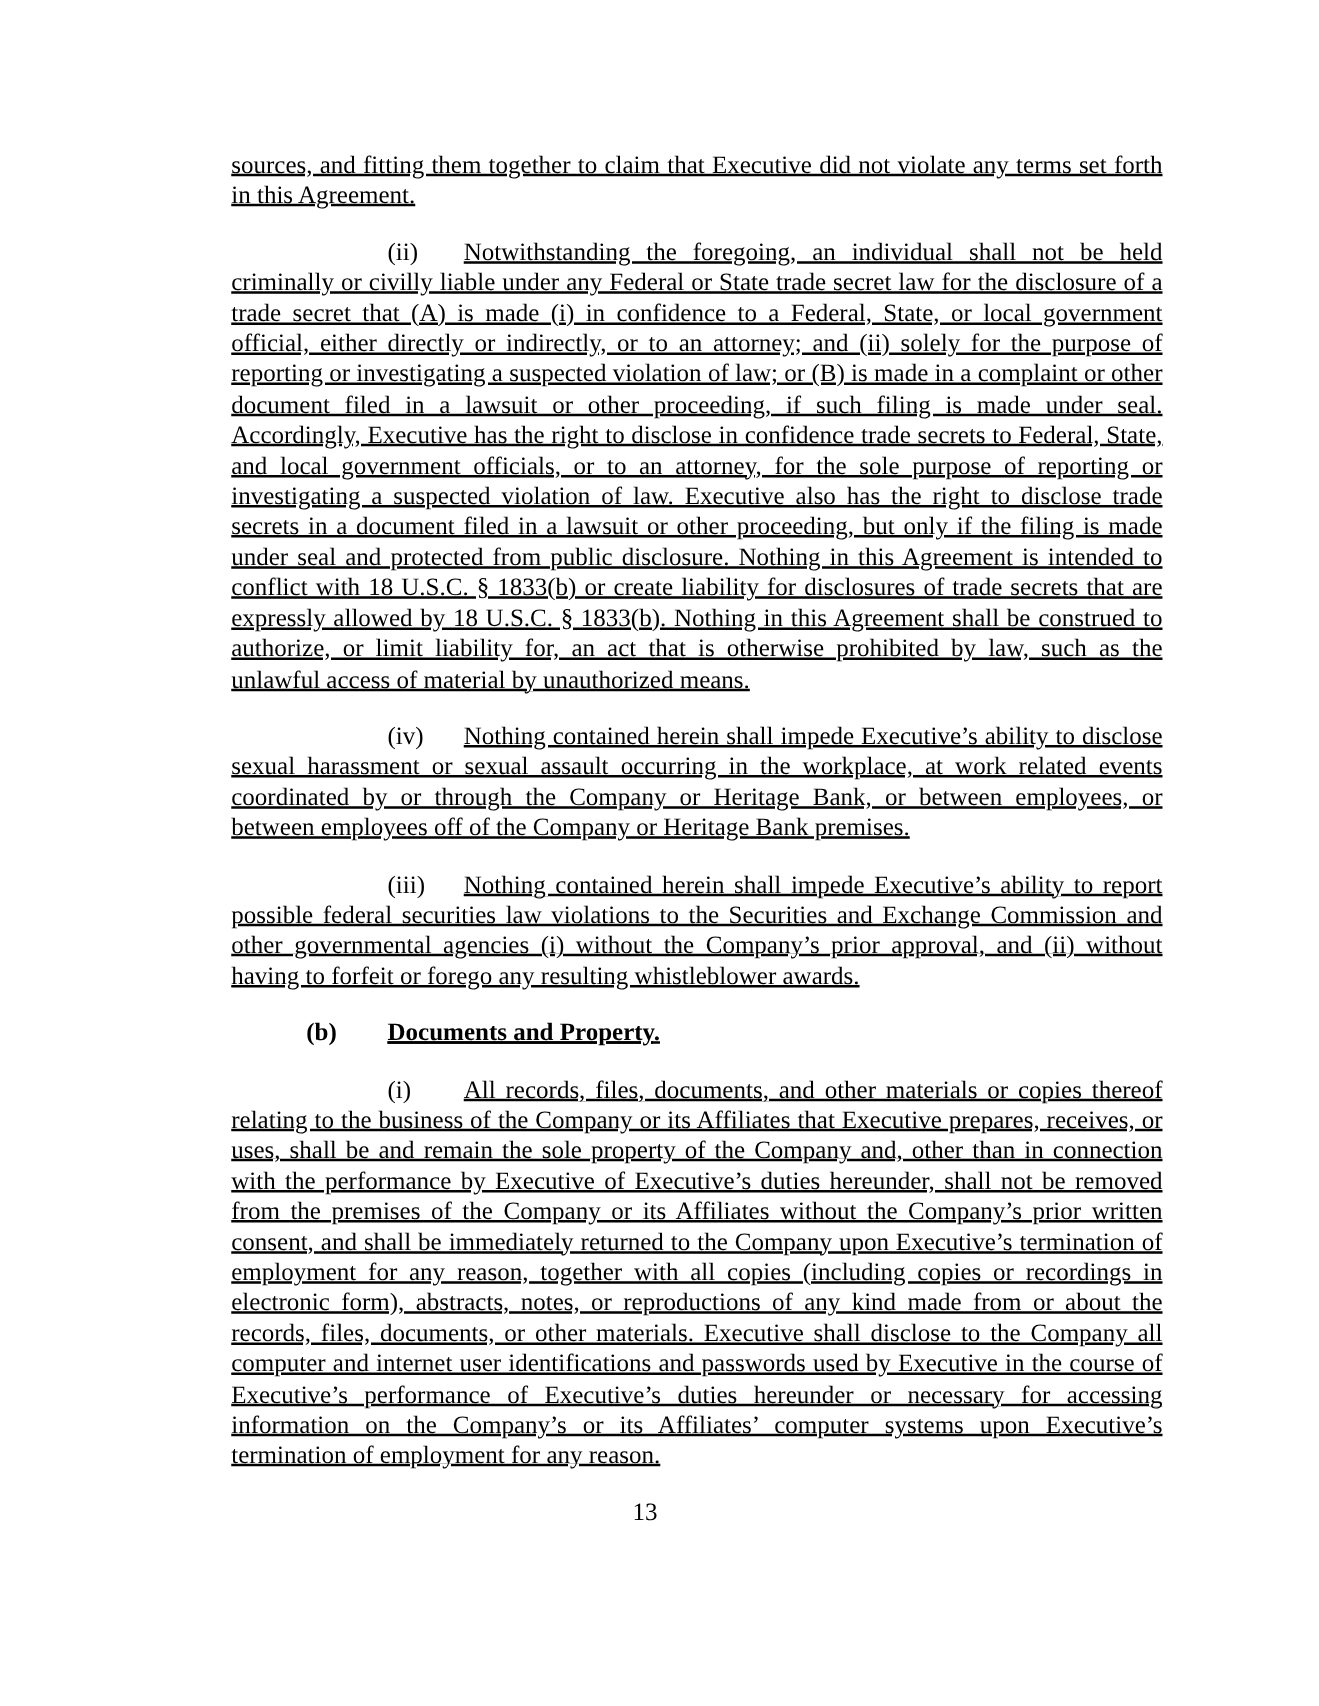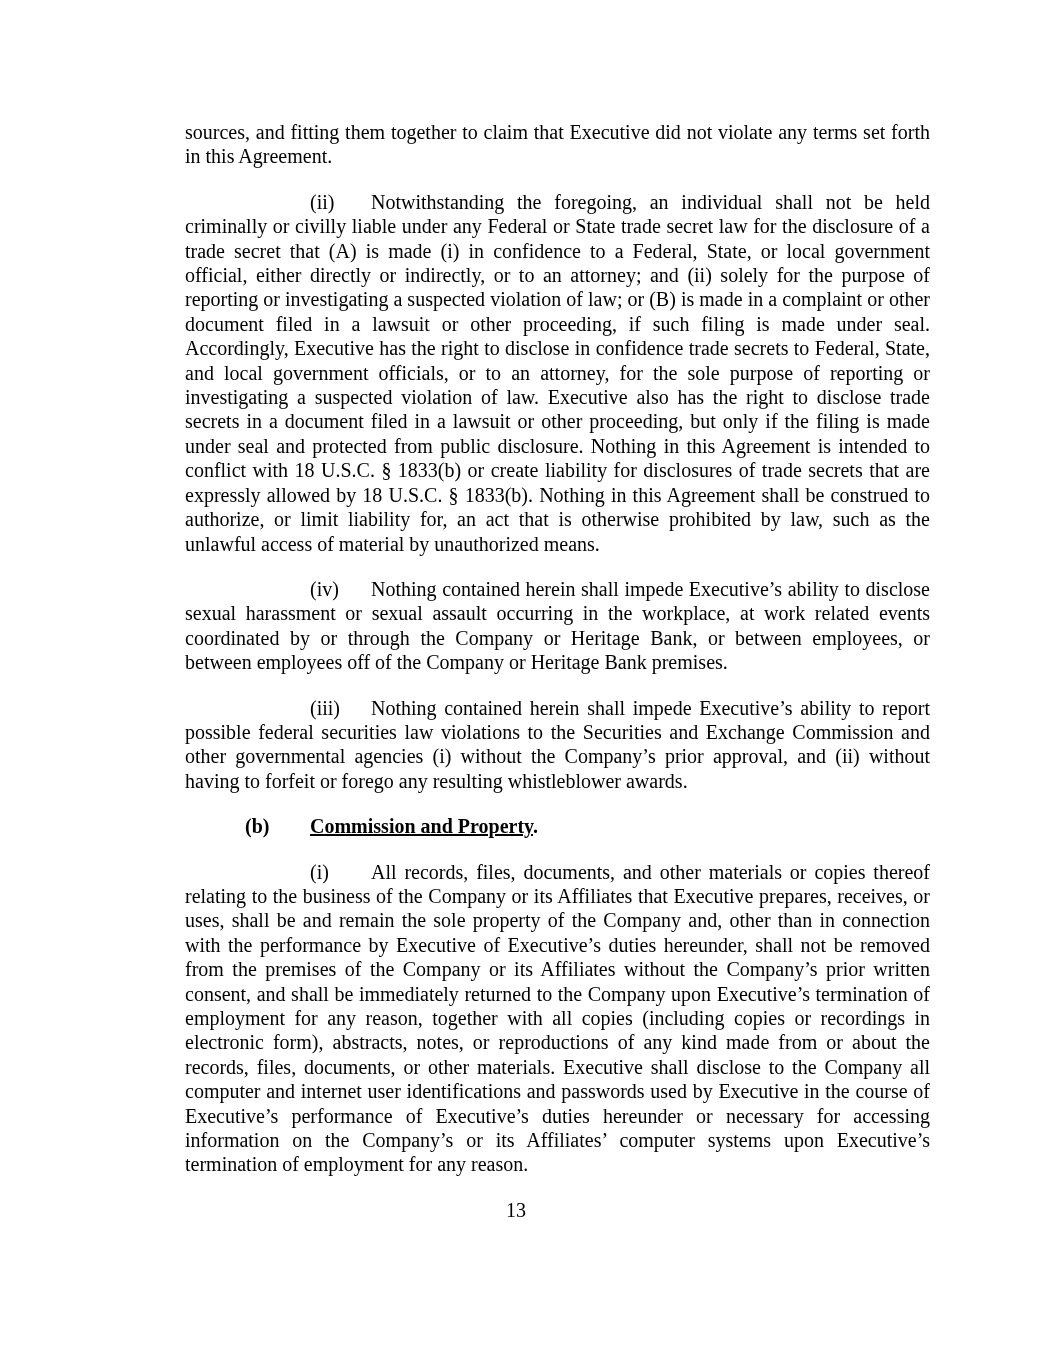--- a/index.html
+++ b/index.html
@@ -15,20 +15,21 @@
     color: #000000;
   }
   .page {
     padding: 120px 125px 0 185px; 
     font-size: 20px;
     line-height: 24.4px;
     text-align: justify;
   }
   .para {
     margin: 0 0 21px 0;
+    text-decoration: underline;
   }
   
   .clause {
     text-indent: 125px;
   }
   .clause .label {
     display: inline-block;
     width: 61px;          
     text-indent: 0;
   }
@@ -65,21 +66,21 @@
 
   <p class="para clause">
     <span class="label">(iv)</span><span>Nothing contained herein shall impede Executive’s ability to disclose sexual harassment or sexual assault occurring in the workplace, at work related events coordinated by or through the Company or Heritage Bank, or between employees, or between employees off of the Company or Heritage Bank premises.</span>
   </p>
 
   <p class="para clause">
     <span class="label">(iii)</span><span>Nothing contained herein shall impede Executive’s ability to report possible federal securities law violations to the Securities and Exchange Commission and other governmental agencies (i) without the Company’s prior approval, and (ii) without having to forfeit or forego any resulting whistleblower awards.</span>
   </p>
 
   <p class="para subheading">
-    <span class="label">(b)</span><span class="underlined">Commission and Property</span><span>.</span>
+    <span class="label">(b)</span><span class="underlined">Documents and Property</span><span>.</span>
   </p>
 
   <p class="para clause">
     <span class="label">(i)</span><span>All records, files, documents, and other materials or copies thereof relating to the business of the Company or its Affiliates that Executive prepares, receives, or uses, shall be and remain the sole property of the Company and, other than in connection with the performance by Executive of Executive’s duties hereunder, shall not be removed from the premises of the Company or its Affiliates without the Company’s prior written consent, and shall be immediately returned to the Company upon Executive’s termination of employment for any reason, together with all copies (including copies or recordings in electronic form), abstracts, notes, or reproductions of any kind made from or about the records, files, documents, or other materials. Executive shall disclose to the Company all computer and internet user identifications and passwords used by Executive in the course of Executive’s performance of Executive’s duties hereunder or necessary for accessing information on the Company’s or its Affiliates’ computer systems upon Executive’s termination of employment for any reason.</span>
   </p>
 
 </div>
 
 <div class="page-number">13</div>
 

